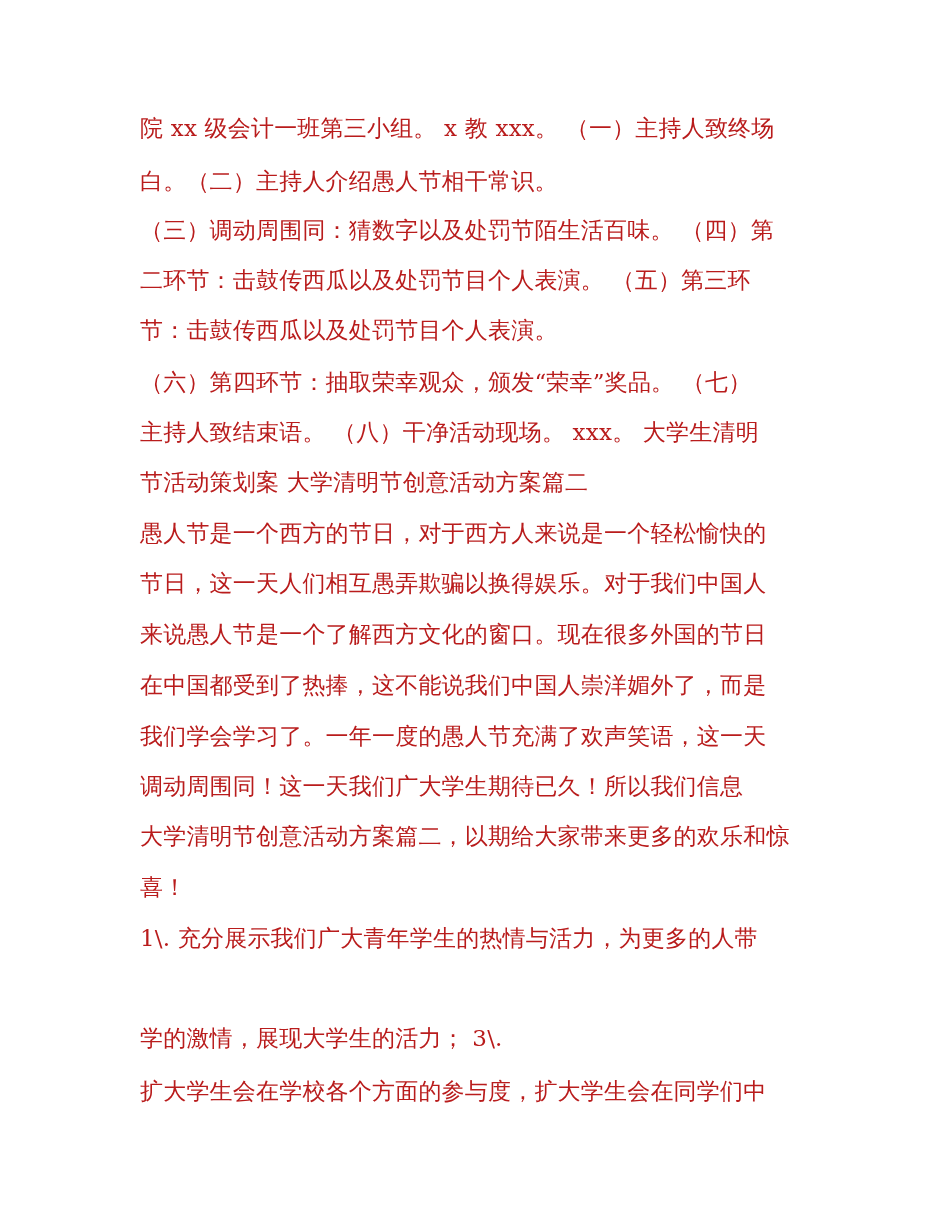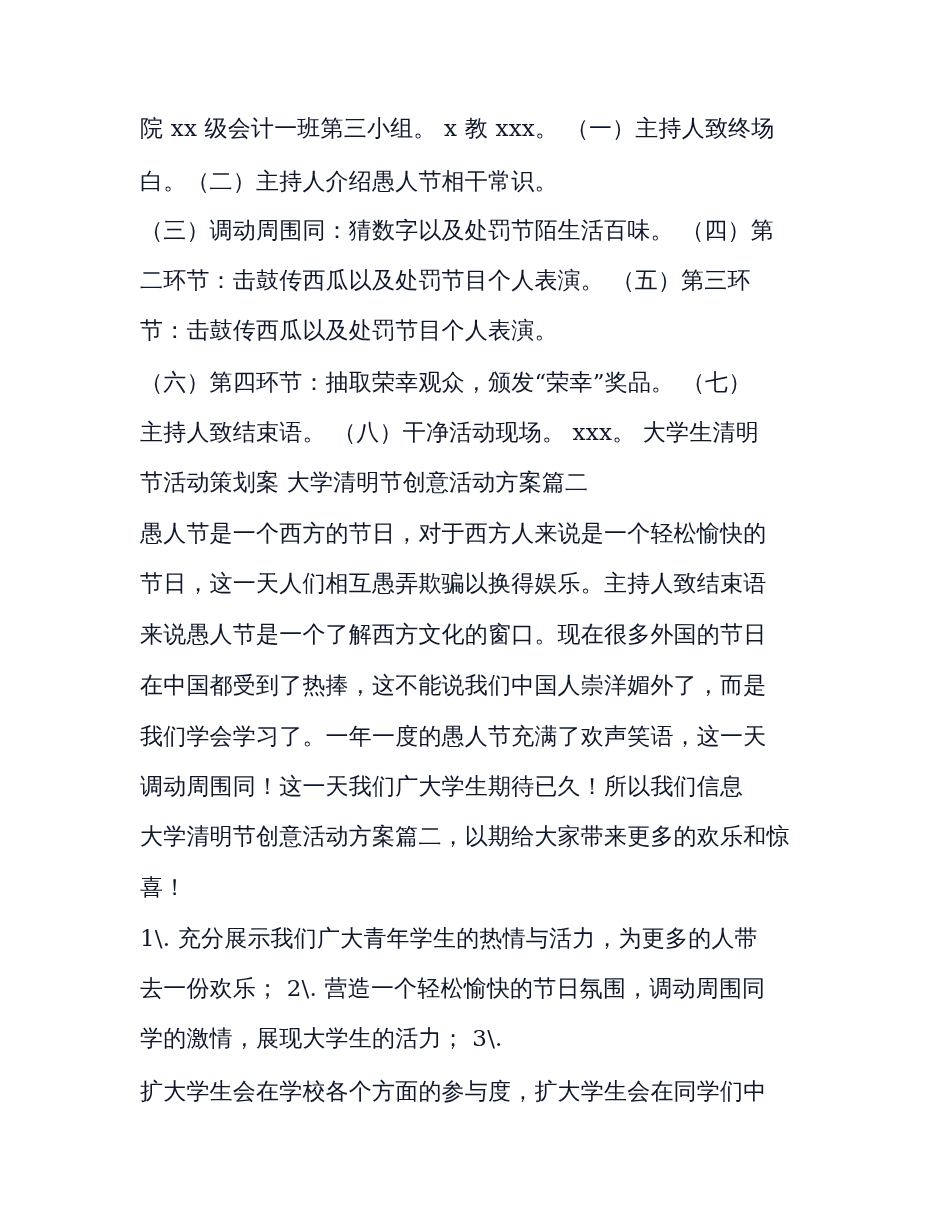--- a/index.html
+++ b/index.html
@@ -23,40 +23,39 @@
       height: 1229px;
       background: #ffffff;
     }
     .line {
       position: absolute;
       left: 140px;
       font-size: 23px;
       line-height: 30px;
       white-space: nowrap;
       letter-spacing: 0.2px;
-      color: #0f172a;
+      color: #b91c1c;
     }
   </style>
 </head>
 <body>
 
 <div class="page">
   <div class="line" style="top:113px">院 xx 级会计一班第三小组。 x 教 xxx。 （一）主持人致终场</div>
   <div class="line" style="top:166px">白。（二）主持人介绍愚人节相干常识。</div>
   <div class="line" style="top:215px">（三）调动周围同：猜数字以及处罚节陌生活百味。 （四）第</div>
   <div class="line" style="top:265px">二环节：击鼓传西瓜以及处罚节目个人表演。 （五）第三环</div>
   <div class="line" style="top:315px">节：击鼓传西瓜以及处罚节目个人表演。</div>
   <div class="line" style="top:367px">（六）第四环节：抽取荣幸观众，颁发“荣幸”奖品。 （七）</div>
   <div class="line" style="top:417px">主持人致结束语。 （八）干净活动现场。 xxx。 大学生清明</div>
   <div class="line" style="top:518px">愚人节是一个西方的节日，对于西方人来说是一个轻松愉快的</div>
   <div class="line" style="top:467px">节活动策划案 大学清明节创意活动方案篇二</div>
-  <div class="line" style="top:568px">节日，这一天人们相互愚弄欺骗以换得娱乐。主持人致结束语</div>
+  <div class="line" style="top:568px">节日，这一天人们相互愚弄欺骗以换得娱乐。对于我们中国人</div>
   <div class="line" style="top:619px">来说愚人节是一个了解西方文化的窗口。现在很多外国的节日</div>
   <div class="line" style="top:721px">我们学会学习了。一年一度的愚人节充满了欢声笑语，这一天</div>
   <div class="line" style="top:670px">在中国都受到了热捧，这不能说我们中国人崇洋媚外了，而是</div>
   <div class="line" style="top:771px">调动周围同！这一天我们广大学生期待已久！所以我们信息</div>
   <div class="line" style="top:821px">大学清明节创意活动方案篇二，以期给大家带来更多的欢乐和惊</div>
   <div class="line" style="top:872px">喜！</div>
   <div class="line" style="top:923px">1\. 充分展示我们广大青年学生的热情与活力，为更多的人带</div>
-  <div class="line" style="top:973px">去一份欢乐； 2\. 营造一个轻松愉快的节日氛围，调动周围同</div>
   <div class="line" style="top:1023px">学的激情，展现大学生的活力； 3\.</div>
   <div class="line" style="top:1076px">扩大学生会在学校各个方面的参与度，扩大学生会在同学们中</div>
 </div>
 
 </body></html>

